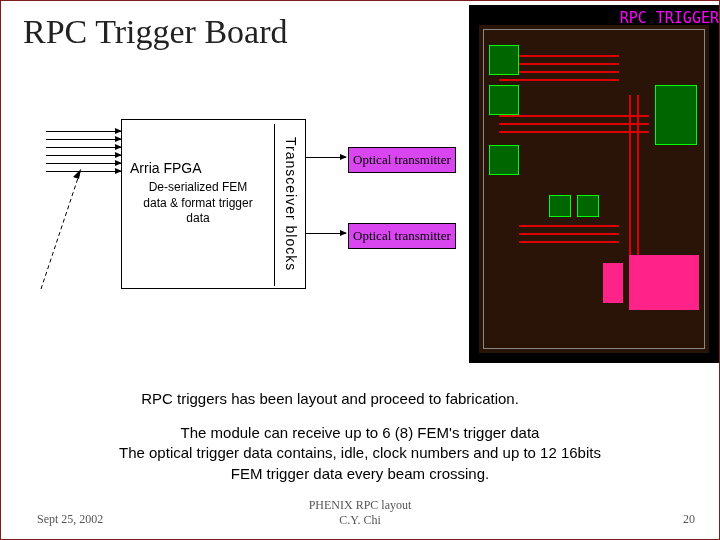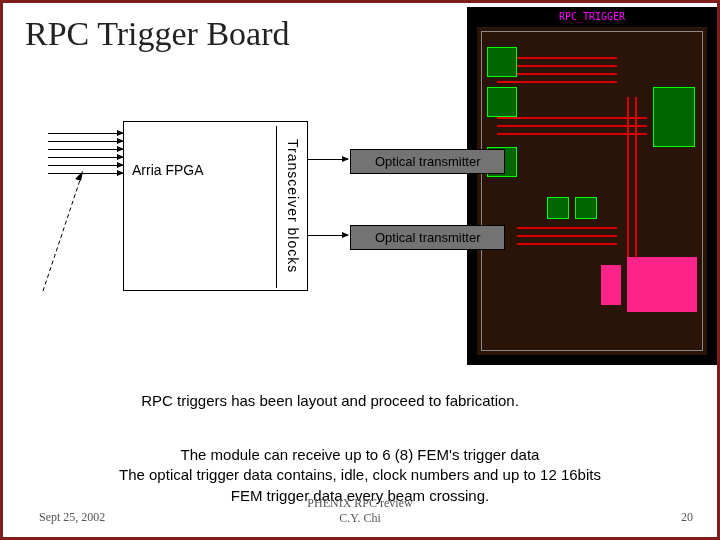--- a/index.html
+++ b/index.html
@@ -1,36 +1,36 @@
 <!DOCTYPE html>
 <html><head>
 <meta charset="utf-8">
 <style>
   * { margin: 0; padding: 0; box-sizing: border-box; }
   body { width: 720px; height: 540px; font-family: "Times New Roman", serif; background: #fff; position: relative; }
-  .slide { width: 720px; height: 540px; border: 3px solid #7f1d1d; position: relative; overflow: hidden; }
+  .slide { width: 720px; height: 540px; border: 1px solid #7f1d1d; position: relative; overflow: hidden; }
   .title { font-size: 34px; padding: 12px 0 0 22px; color: #222; font-weight: normal; }
   .diagram-area { position: absolute; top: 108px; left: 20px; width: 680px; height: 230px; }
   
   .fpga-box { position: absolute; left: 100px; top: 10px; width: 185px; height: 170px; border: 1px solid #000; background: #fff; }
   .fpga-title { position: absolute; left: 8px; top: 40px; font-family: Arial, sans-serif; font-size: 14px; }
   .fpga-desc { position: absolute; left: 16px; top: 60px; width: 120px; font-family: Arial, sans-serif; font-size: 12px; text-align: center; line-height: 1.3; }
   .transceiver { position: absolute; right: 6px; top: 4px; writing-mode: vertical-rl; font-family: Arial, sans-serif; font-size: 14px; letter-spacing: 1px; height: 160px; text-align: center; }
   .trans-line { position: absolute; right: 30px; top: 4px; width: 1px; height: 162px; background: #000; }
   
   .arrow-in { position: absolute; height: 1px; background: #000; }
   .arrow-in::after { content: ""; position: absolute; right: -1px; top: -3px; border-left: 7px solid #000; border-top: 3.5px solid transparent; border-bottom: 3.5px solid transparent; }
   
   .arrow-out { position: absolute; height: 1px; background: #000; }
   .arrow-out::after { content: ""; position: absolute; right: -1px; top: -3px; border-left: 7px solid #000; border-top: 3.5px solid transparent; border-bottom: 3.5px solid transparent; }
   
-  .opt-box { position: absolute; border: 1px solid #000; background: #737373; font-family: Liberation Sans, sans-serif; font-size: 13px; padding: 4px 24px; white-space: nowrap; }
+  .opt-box { position: absolute; border: 1px solid #000; background: #d946ef; font-family: Liberation Serif, serif; font-size: 13px; padding: 4px 4px; white-space: nowrap; }
   
   .pcb { position: absolute; right: 0; top: 4px; width: 250px; height: 358px; background: #000; overflow: hidden; }
-  .pcb-title { position: absolute; top: 4px; width: 100%; text-align: center; color: #ff00ff; font-family: monospace; font-size: 10px; }
+  .pcb-title { position: absolute; top: 4px; width: 100%; text-align: right; color: #ff00ff; font-family: monospace; font-size: 15px; }
   .pcb-board { position: absolute; top: 20px; left: 10px; right: 10px; bottom: 10px; background: #2a1408; }
   .pcb-trace { position: absolute; background: #d00; }
   .pcb-chip { position: absolute; background: #006600; border: 1px solid #0f0; }
   .pcb-pink { position: absolute; background: #ff2288; }
   .pcb-outline { position: absolute; border: 1px solid #888; }
   
   .trig-caption { position: absolute; font-family: Arial, sans-serif; font-size: 10px; line-height: 1.2; }
   
   .body-text { position: absolute; width: 100%; text-align: center; font-family: Arial, sans-serif; font-size: 15px; line-height: 1.35; }
   
@@ -72,20 +72,21 @@
       <div class="pcb-chip" style="left:70px; top:170px; width:22px; height:22px;"></div>
       <div class="pcb-chip" style="left:98px; top:170px; width:22px; height:22px;"></div>
     </div>
   </div>
 
   <div class="diagram-area">
 
     <div class="fpga-box">
       <div class="trans-line"></div>
       <div class="fpga-title">Arria FPGA</div>
+      <div class="fpga-desc">De-serialized FEM data &amp; format trigger data</div>
       <div class="transceiver">Transceiver blocks</div>
     </div>
 
     <div class="arrow-in" style="left:25px; top:22px; width:75px;"></div>
     <div class="arrow-in" style="left:25px; top:30px; width:75px;"></div>
     <div class="arrow-in" style="left:25px; top:38px; width:75px;"></div>
     <div class="arrow-in" style="left:25px; top:46px; width:75px;"></div>
     <div class="arrow-in" style="left:25px; top:54px; width:75px;"></div>
     <div class="arrow-in" style="left:25px; top:62px; width:75px;"></div>
 
@@ -96,23 +97,23 @@
 
     <div class="arrow-out" style="left:285px; top:48px; width:40px;"></div>
     <div class="arrow-out" style="left:285px; top:124px; width:40px;"></div>
 
     <div class="opt-box" style="left:327px; top:38px;">Optical transmitter</div>
     <div class="opt-box" style="left:327px; top:114px;">Optical transmitter</div>
 
   </div>
 
   <div class="body-text" style="top: 388px; left:-30px;">RPC triggers has been layout and proceed to fabrication.</div>
-  <div class="body-text" style="top: 442px; white-space: pre-line;">The module can receive up to 6 (8) FEM's trigger data
+  <div class="body-text" style="top: 422px; white-space: pre-line;">The module can receive up to 6 (8) FEM's trigger data
 The optical trigger data contains, idle, clock numbers and up to 12 16bits
 FEM trigger data every beam crossing.</div>
 
   <div class="footer">
     <div class="footer-left">Sept 25, 2002</div>
-    <div class="footer-center" style="white-space: pre-line;">PHENIX RPC review
+    <div class="footer-center" style="white-space: pre-line;">PHENIX RPC layout
 C.Y. Chi</div>
     <div class="footer-right">20</div>
   </div>
 </div>
 
 </body></html>

